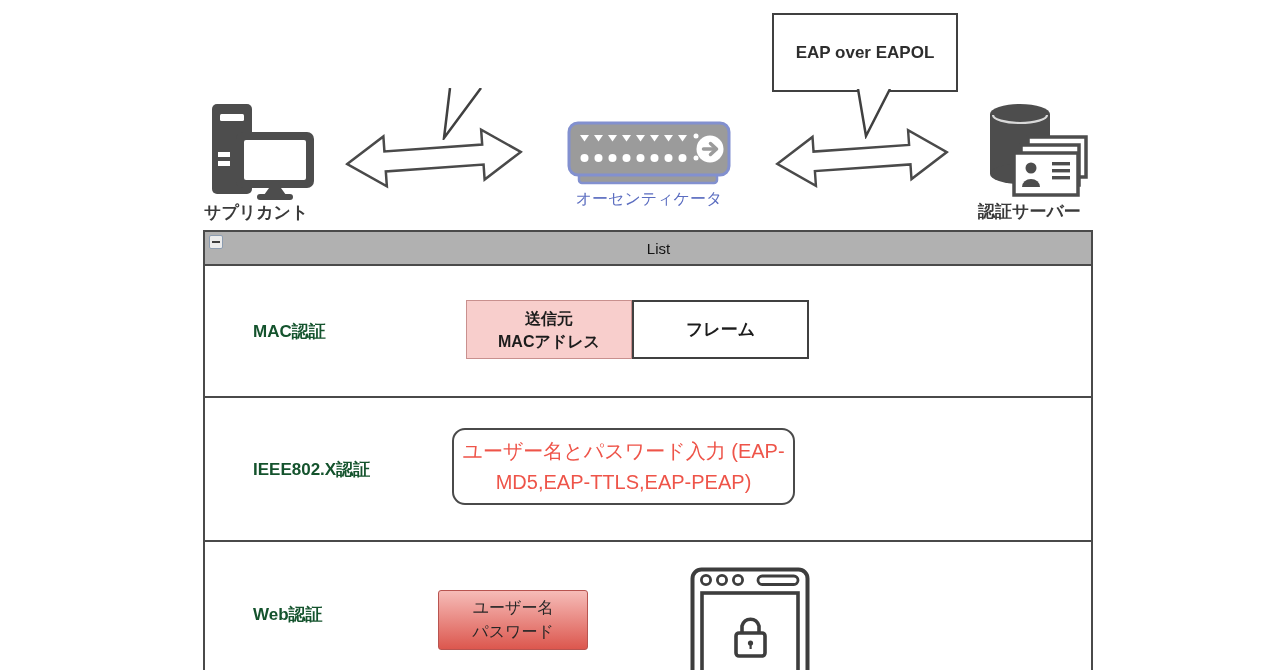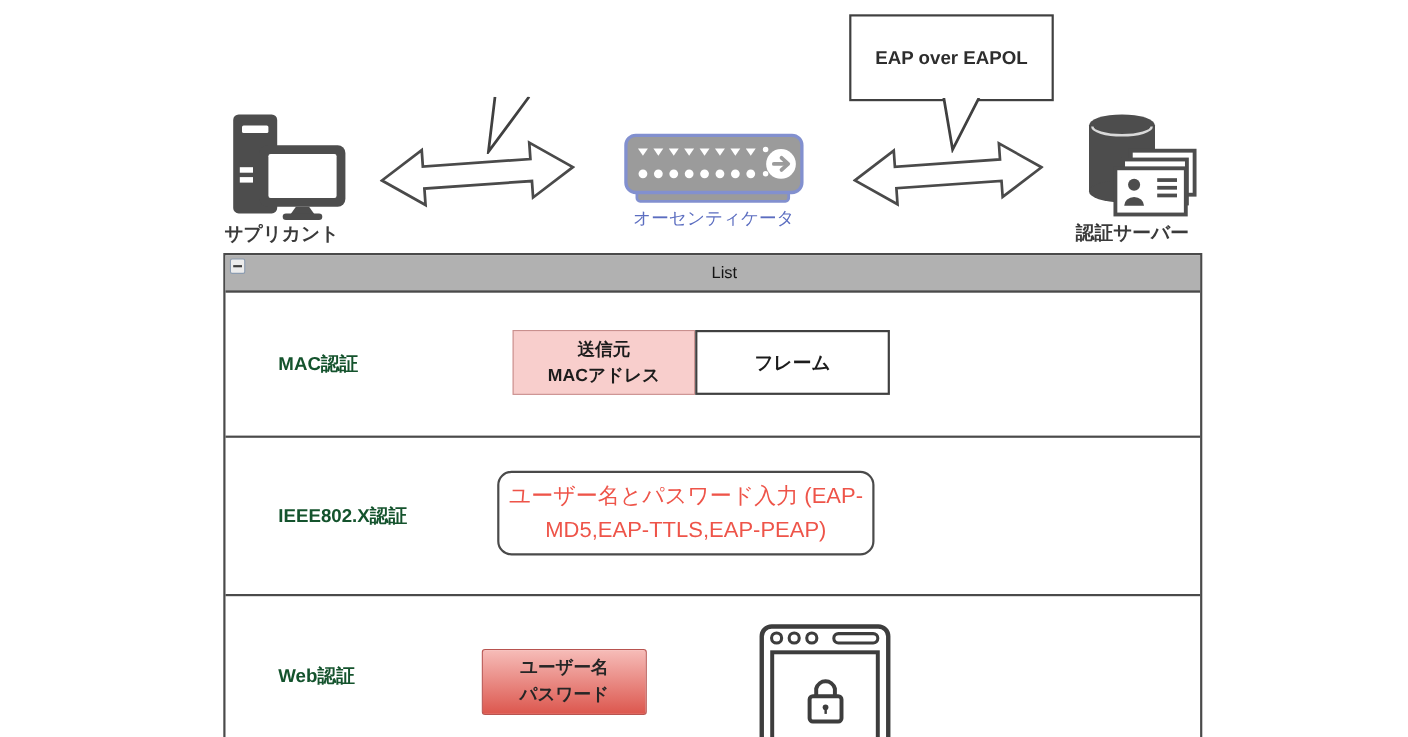--- a/index.html
+++ b/index.html
@@ -44,21 +44,21 @@
   .frame-box { left:427px; top:34px; width:177px; height:59px; background:#ffffff;
                border:2px solid #404040; display:flex; align-items:center; justify-content:center;
                font-size:17px; font-weight:700; color:#1c1c1c; }
   .ieee-note { left:247px; top:30px; width:343px; height:77px; background:#ffffff;
                border:2px solid #4a4a4a; border-radius:13px; display:flex; flex-direction:column;
                align-items:center; justify-content:center; text-align:center;
                font-size:20px; color:#ee5449; line-height:31px; }
   .web-cred-box { left:233px; top:48px; width:150px; height:60px;
                   background:linear-gradient(#f6bcb8,#dc574e); border:1px solid #b85450; border-radius:3px;
                   display:flex; flex-direction:column; align-items:center; justify-content:center;
-                  font-size:16px; font-weight:700; color:#262626; line-height:24px; }
+                  font-size:16px; font-weight:400; color:#262626; line-height:24px; }
 </style>
 </head>
 <body>
 
 <div id="canvas">
 
   <svg class="abs" style="left:210px; top:102px;" width="106" height="98" viewBox="0 0 106 98">
     <rect x="2" y="2" width="40" height="90" rx="5" fill="#4d4d4d"></rect>
     <rect x="10" y="12" width="24" height="7" rx="1.5" fill="#ffffff"></rect>
     <rect x="8" y="50" width="12" height="5" fill="#ffffff"></rect>

